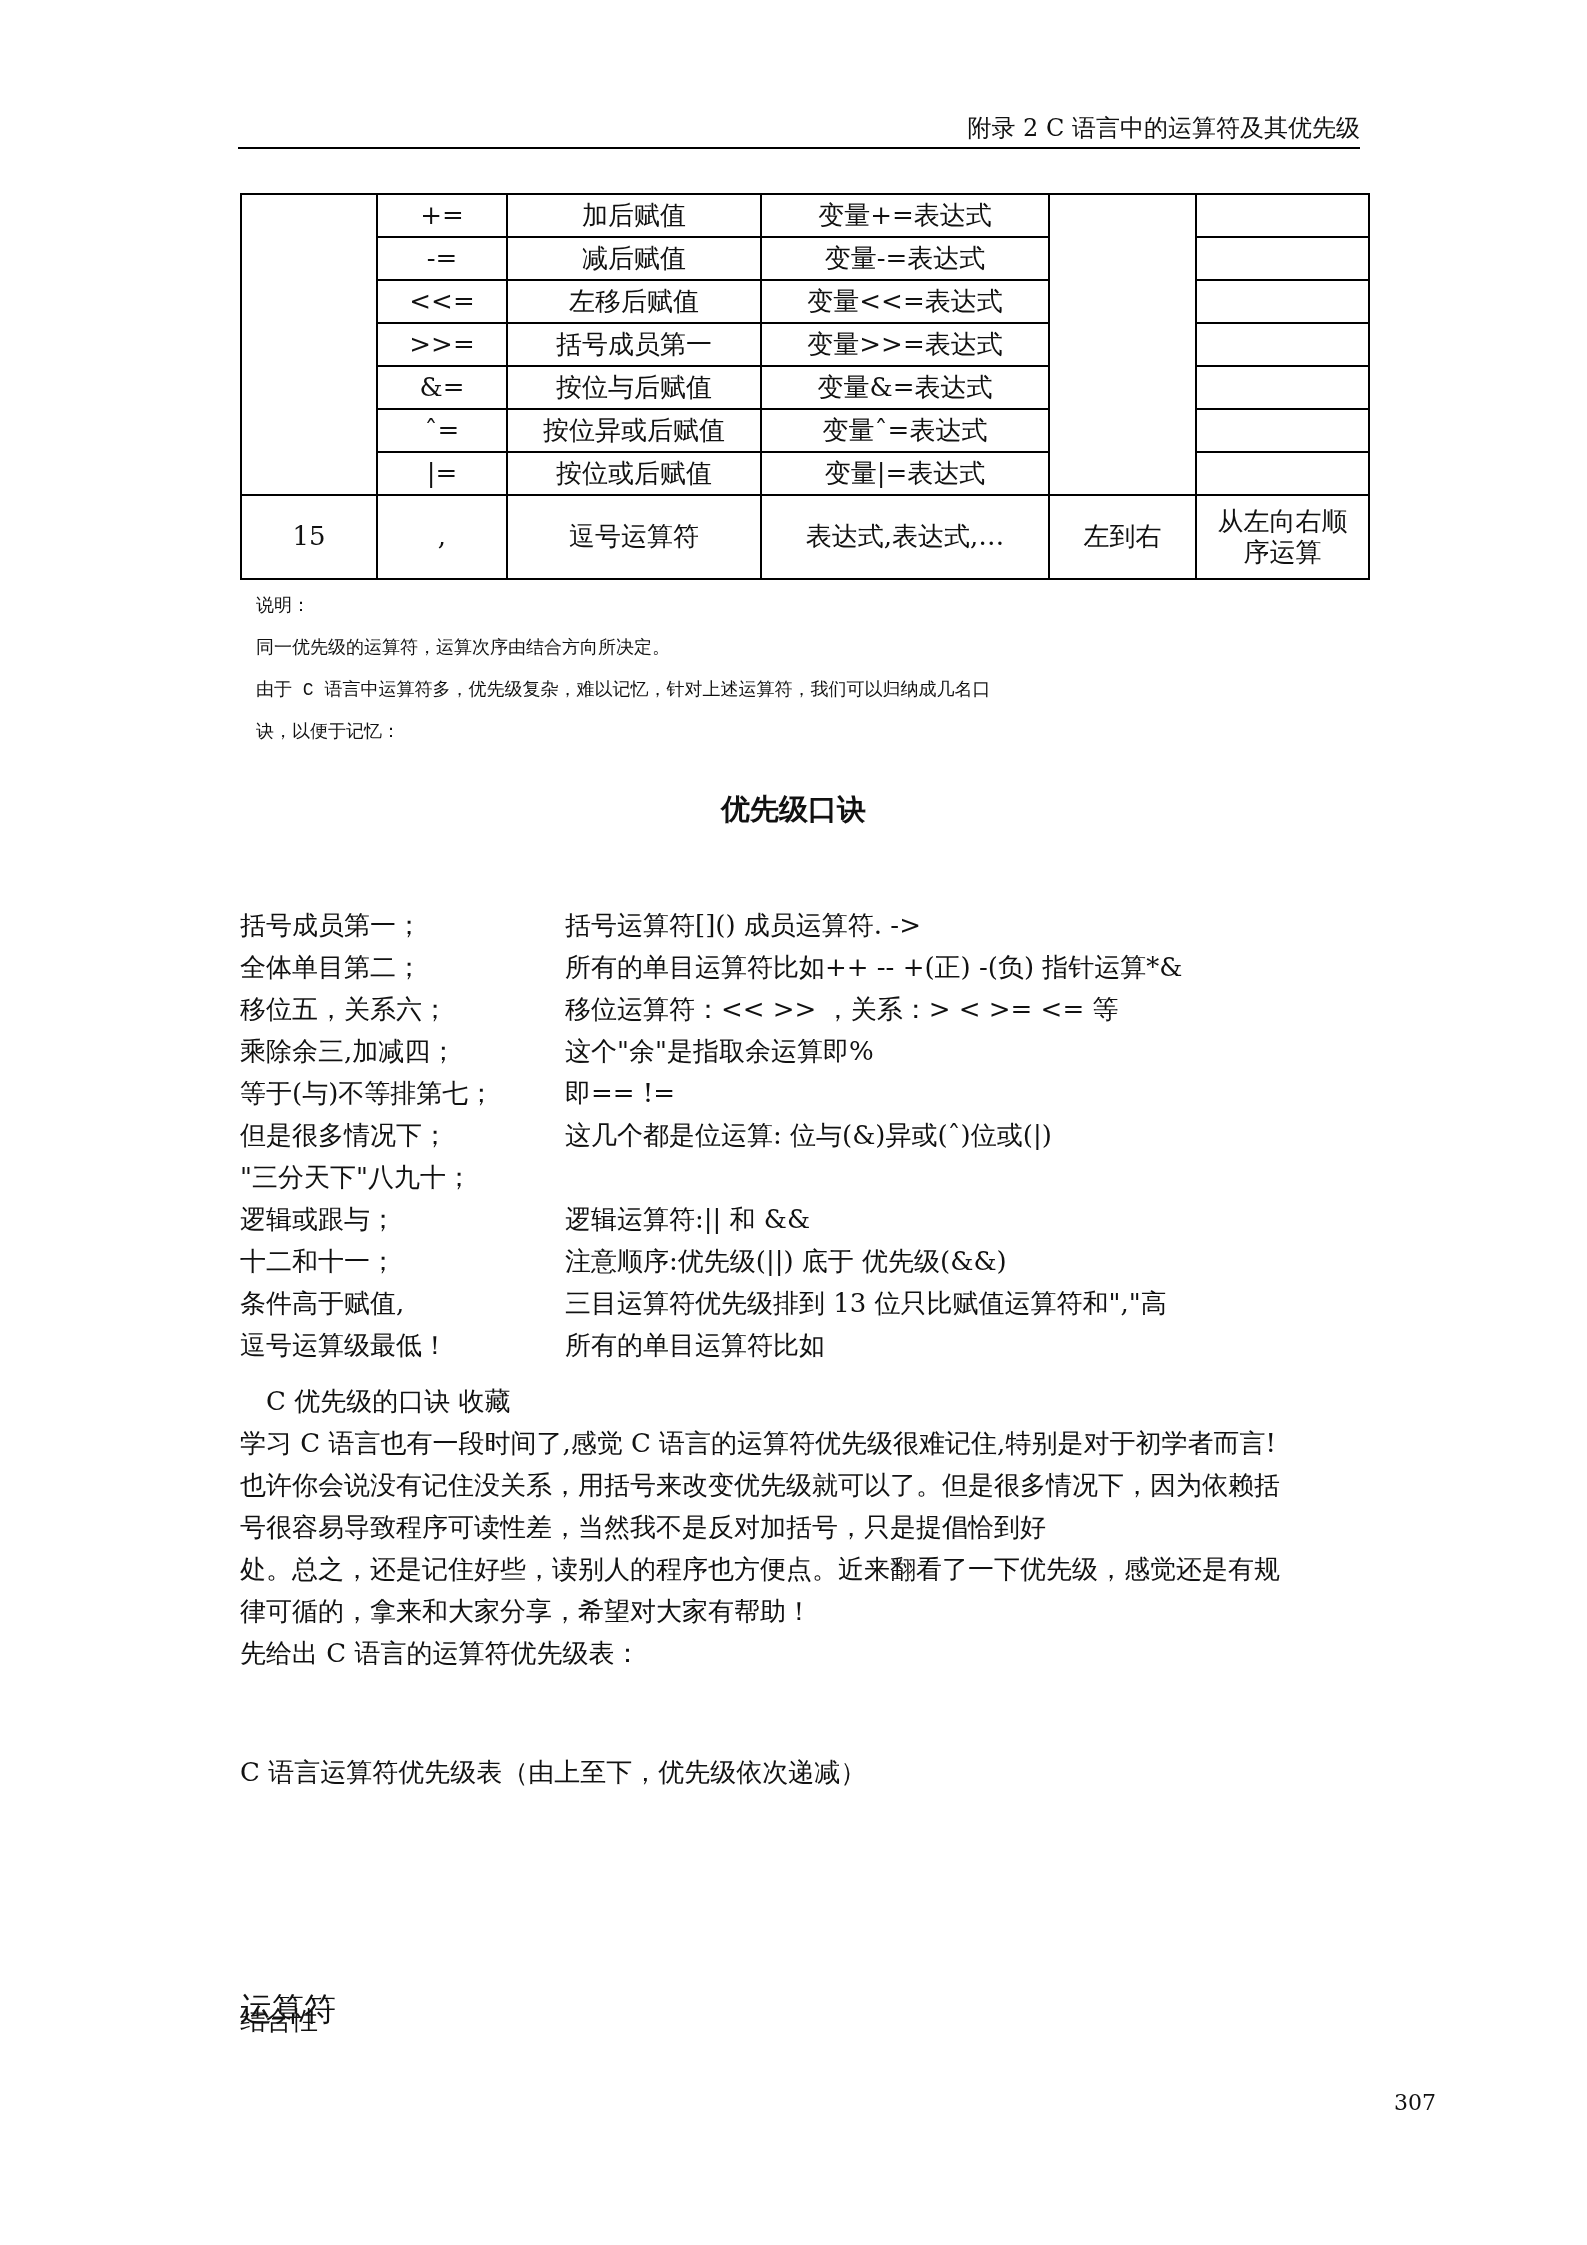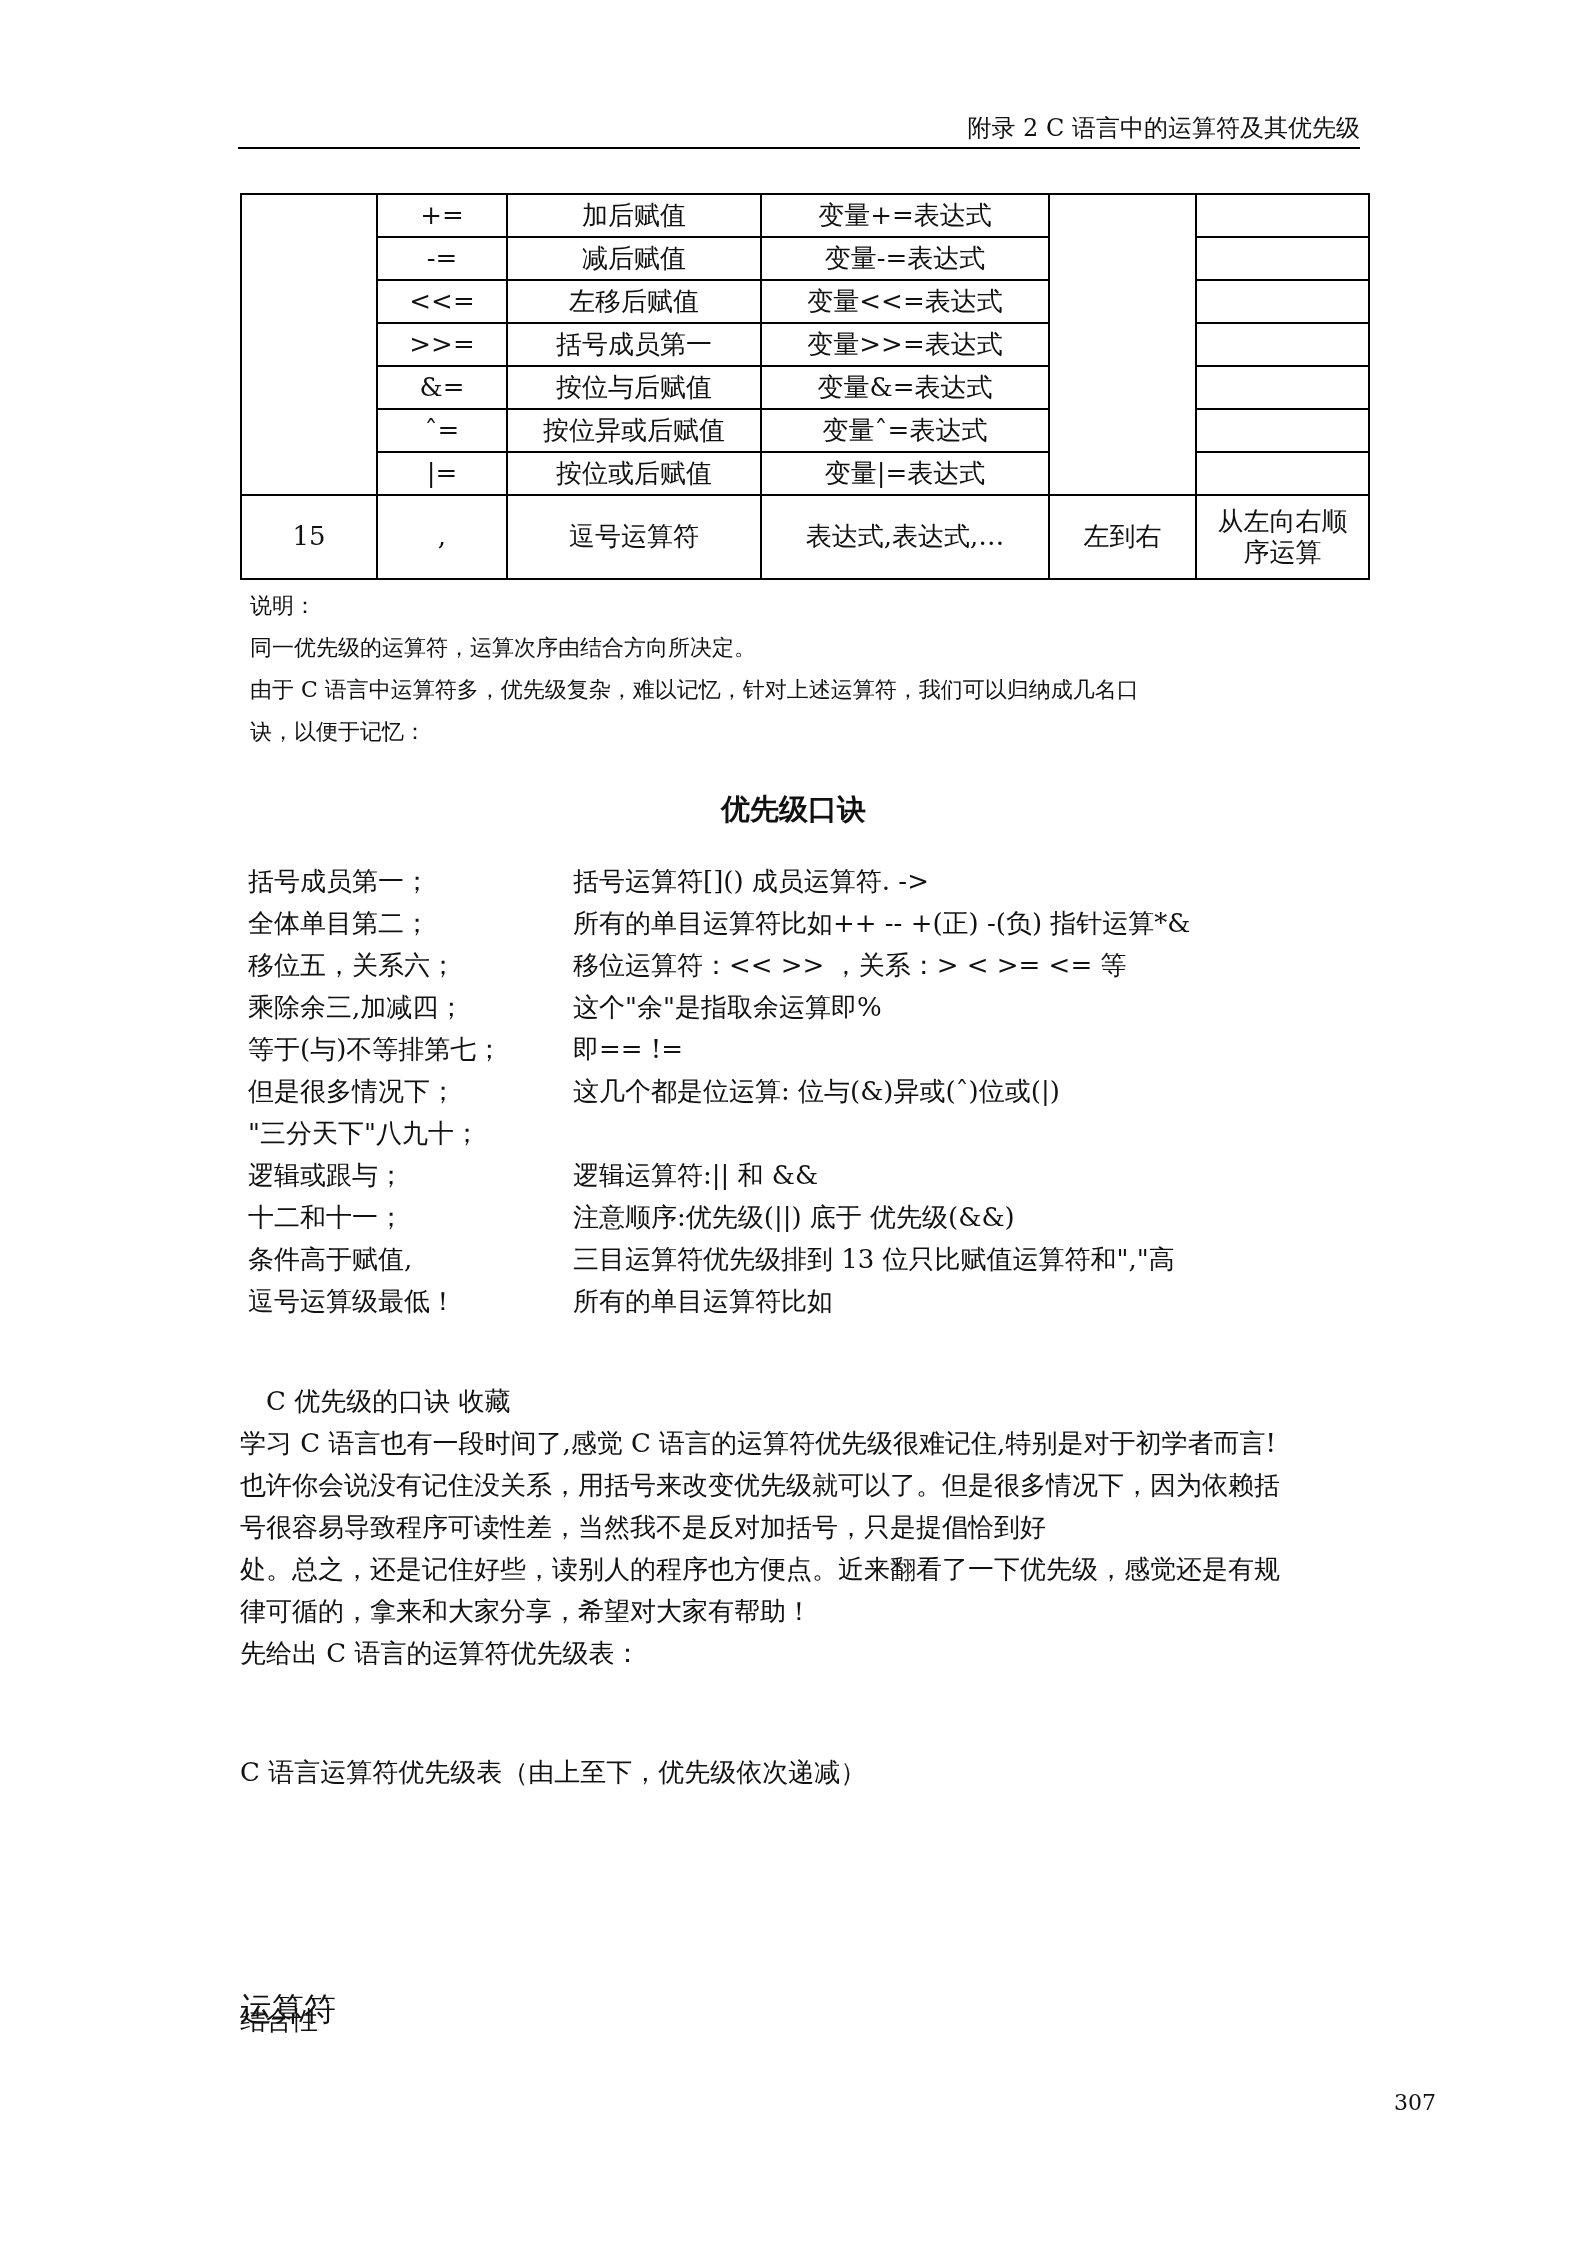--- a/index.html
+++ b/index.html
@@ -22,28 +22,28 @@
     font-size: 26px;
   }
   table.op-table td {
     border: 2px solid #000; text-align: center; vertical-align: middle;
     padding: 0; height: 41px; line-height: 1.2;
   }
   table.op-table tr.last-row td { height: 82px; }
   .col1 { width: 136px; } .col2 { width: 130px; } .col3 { width: 254px; }
   .col4 { width: 288px; } .col5 { width: 147px; } .col6 { width: 173px; }
 
-  .body-text { position: absolute; left: 250px; font-size: 22px; white-space: nowrap; }
+  .body-text { position: absolute; left: 256px; font-size: 18px; white-space: nowrap; font-family: Liberation Mono, monospace; }
   .note-block { top: 585px; line-height: 42px; }
   .section-title {
     position: absolute; left: 0; width: 1587px; top: 790px; text-align: center;
     font-family: Liberation Mono, monospace;
     font-weight: bold; font-size: 29px;
   }
-  .mnemonic-list { position: absolute; left: 240px; top: 864px; font-size: 26px; margin-left: 8px; }
+  .mnemonic-list { position: absolute; left: 240px; top: 908px; font-size: 26px; }
   .mnemonic-row { height: 42px; display: flex; white-space: nowrap; }
   .mnemonic-left { width: 325px; }
   .mnemonic-right { }
   .essay { position: absolute; left: 240px; top: 1380px; font-size: 26px; line-height: 42px; width: 1130px; }
   .essay .indent { padding-left: 26px; }
   .essay-line { white-space: nowrap; }
   .table-caption { position: absolute; left: 240px; top: 1755px; font-size: 26px; white-space: nowrap; }
   .label-ops { position: absolute; left: 240px; top: 1988px; font-size: 32px; }
   .label-assoc { position: absolute; left: 240px; top: 2003px; font-size: 26px; }
   .page-number { position: absolute; left: 1366px; top: 2090px; font-size: 22px; margin-left: 28px; }

